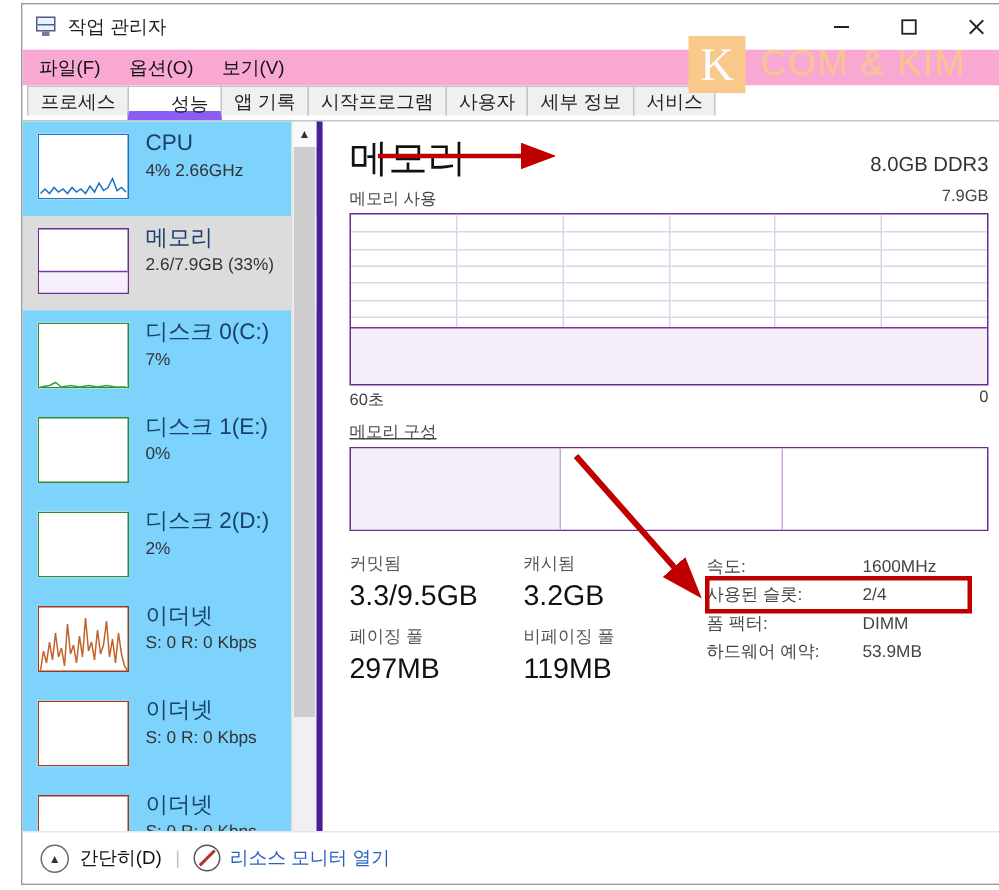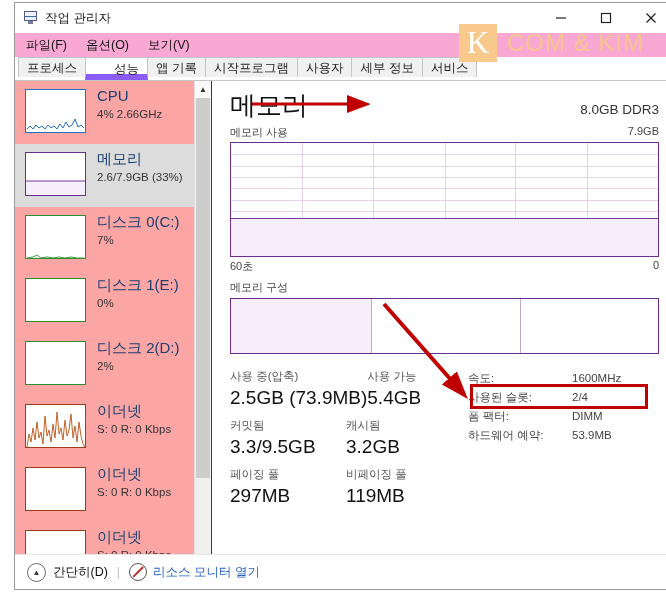--- a/index.html
+++ b/index.html
@@ -116,24 +116,24 @@
     padding-left: 28px;
   }
   
   .content {
     display: flex;
     height: 505px;
     position: relative;
   }
   .sidebar {
     width: 196px;
-    background: #fca5a5;
+    background: #7dd3fc;
     position: relative;
     overflow: hidden;
-    border-right: 1px solid #4c1d95;
+    border-right: 4px solid #4c1d95;
   }
   .perf-item {
     display: flex;
     align-items: flex-start;
     height: 63px;
     padding: 4px 4px 4px 10px;
     box-sizing: border-box;
   }
   .perf-item.selected { background: #dcdcdc; }
   .thumb {
@@ -238,20 +238,21 @@
     justify-content: space-between;
     font-size: 11px;
     color: #444;
     margin-top: 2px;
   }
   .comp-caption {
     font-size: 11px;
     color: #444;
     margin-top: 6px;
     margin-bottom: 3px;
+    text-decoration: underline;
   }
   .comp-bar {
     height: 56px;
     border: 1px solid #6b2d8f;
     box-sizing: border-box;
     display: flex;
     background: #ffffff;
     position: relative;
   }
   .comp-seg { height: 100%; box-sizing: border-box; }
@@ -557,30 +558,20 @@
       <div class="comp-caption">메모리 구성</div>
 
       <div class="comp-bar">
         <div class="comp-seg used" style="width:33%"></div>
         <div class="comp-seg mid" style="width:35%"></div>
         <div class="comp-seg free" style="width:32%"></div>
       </div>
 
       <div class="stats">
         <div class="stats-left">
-          <div class="stat-row">
-            <div class="stat-block wide">
-              <div class="stat-label">사용 중(압축)</div>
-              <div class="stat-value">2.5GB (73.9MB)</div>
-            </div>
-            <div class="stat-block">
-              <div class="stat-label">사용 가능</div>
-              <div class="stat-value">5.4GB</div>
-            </div>
-          </div>
           <div class="stat-row">
             <div class="stat-block">
               <div class="stat-label">커밋됨</div>
               <div class="stat-value">3.3/9.5GB</div>
             </div>
             <div class="stat-block">
               <div class="stat-label">캐시됨</div>
               <div class="stat-value">3.2GB</div>
             </div>
           </div>

